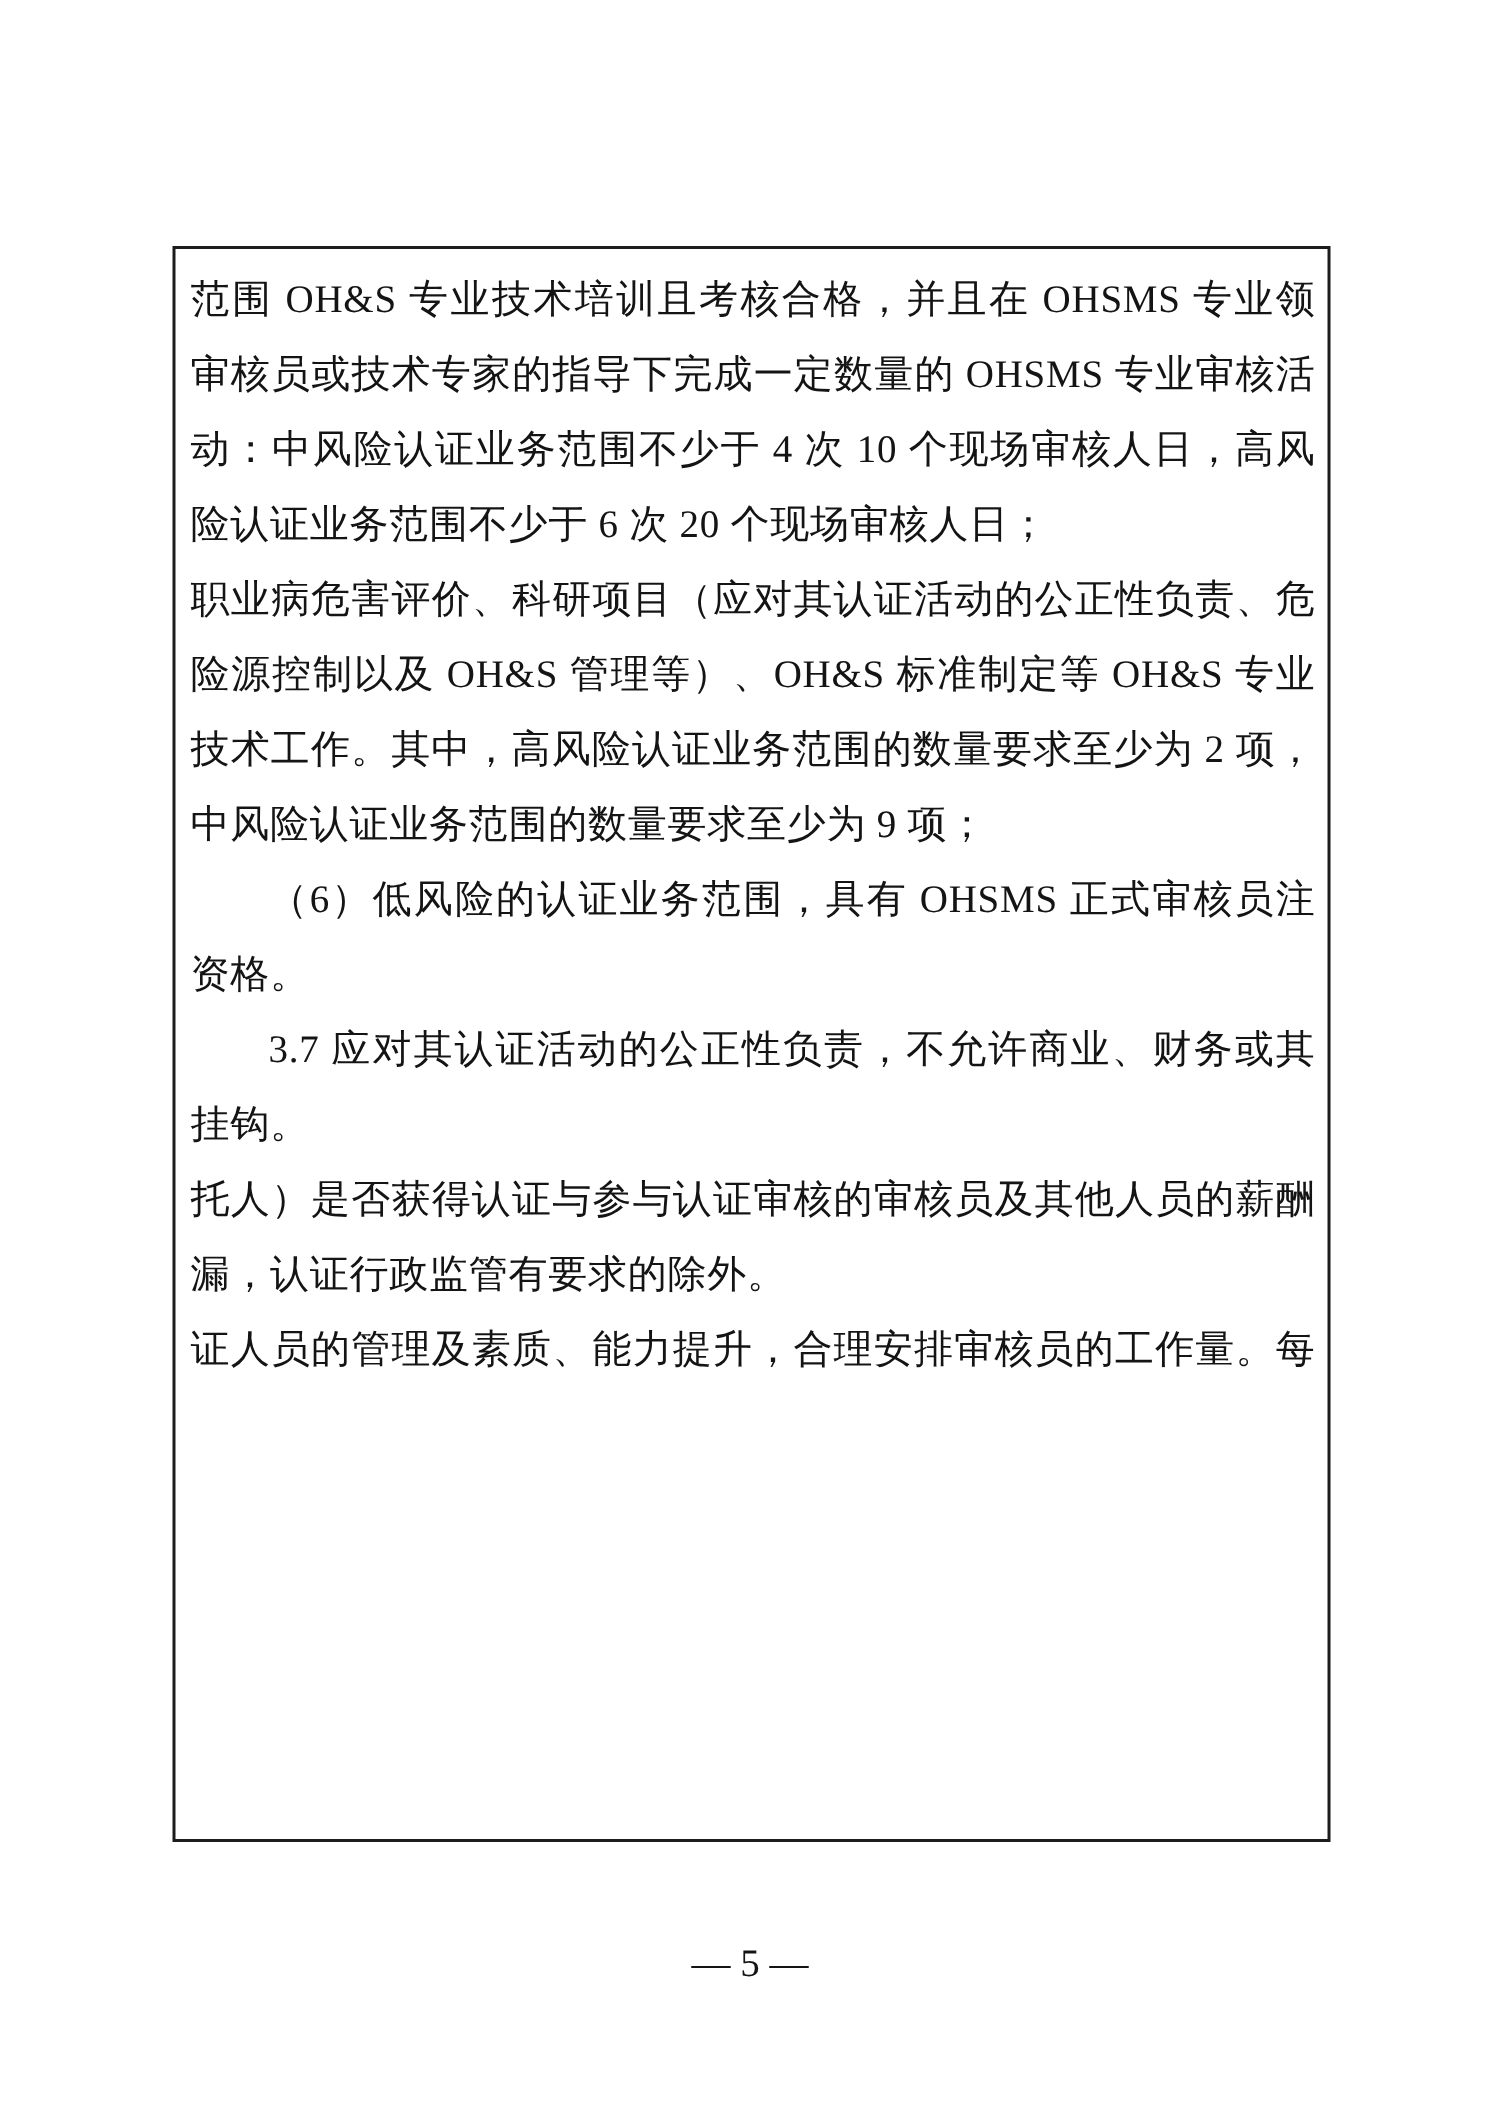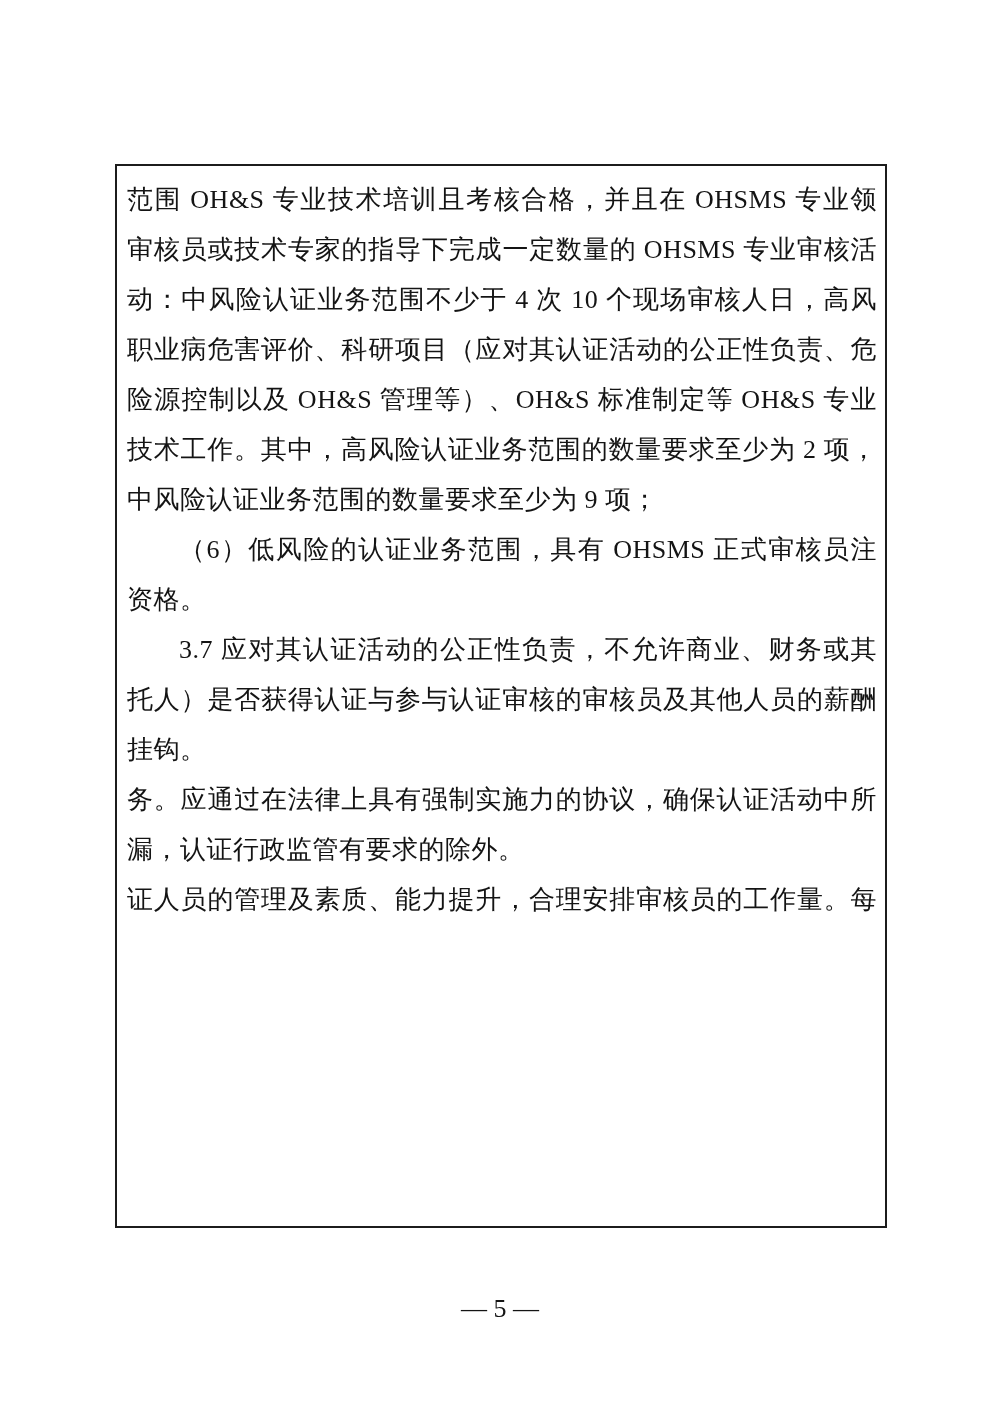--- a/index.html
+++ b/index.html
@@ -55,28 +55,28 @@
 </style>
 </head>
 <body>
 
 <div class="page">
   <div class="content-box">
     <div id="text-body">
         <div class="line fill">范围 OH&amp;S 专业技术培训且考核合格，并且在 OHSMS 专业领域</div>
         <div class="line fill">审核员或技术专家的指导下完成一定数量的 OHSMS 专业审核活</div>
         <div class="line fill">动：中风险认证业务范围不少于 4 次 10 个现场审核人日，高风</div>
+        <div class="line">险认证业务范围不少于 6 次 20 个现场审核人日；</div>
         <div class="line fill">职业病危害评价、科研项目（应对其认证活动的公正性负责、危</div>
         <div class="line fill">险源控制以及 OH&amp;S 管理等）、OH&amp;S 标准制定等 OH&amp;S 专业</div>
         <div class="line fill">技术工作。其中，高风险认证业务范围的数量要求至少为 2 项，</div>
         <div class="line">中风险认证业务范围的数量要求至少为 9 项；</div>
         <div class="line fill indent">（6）低风险的认证业务范围，具有 OHSMS 正式审核员注册</div>
         <div class="line">资格。</div>
         <div class="line fill indent">3.7 应对其认证活动的公正性负责，不允许商业、财务或其</div>
+        <div class="line">挂钩。</div>
         <div class="line fill">托人）是否获得认证与参与认证审核的审核员及其他人员的薪酬</div>
-        <div class="line">挂钩。</div>
-        <div class="line fill">务。应通过在法律上具有强制实施力的协议，确保认证活动中所</div>
         <div class="line">漏，认证行政监管有要求的除外。</div>
         <div class="line fill">证人员的管理及素质、能力提升，合理安排审核员的工作量。每</div>
       </div>
   </div>
   <div class="page-footer">— 5 —</div>
 </div>
 
 </body></html>

